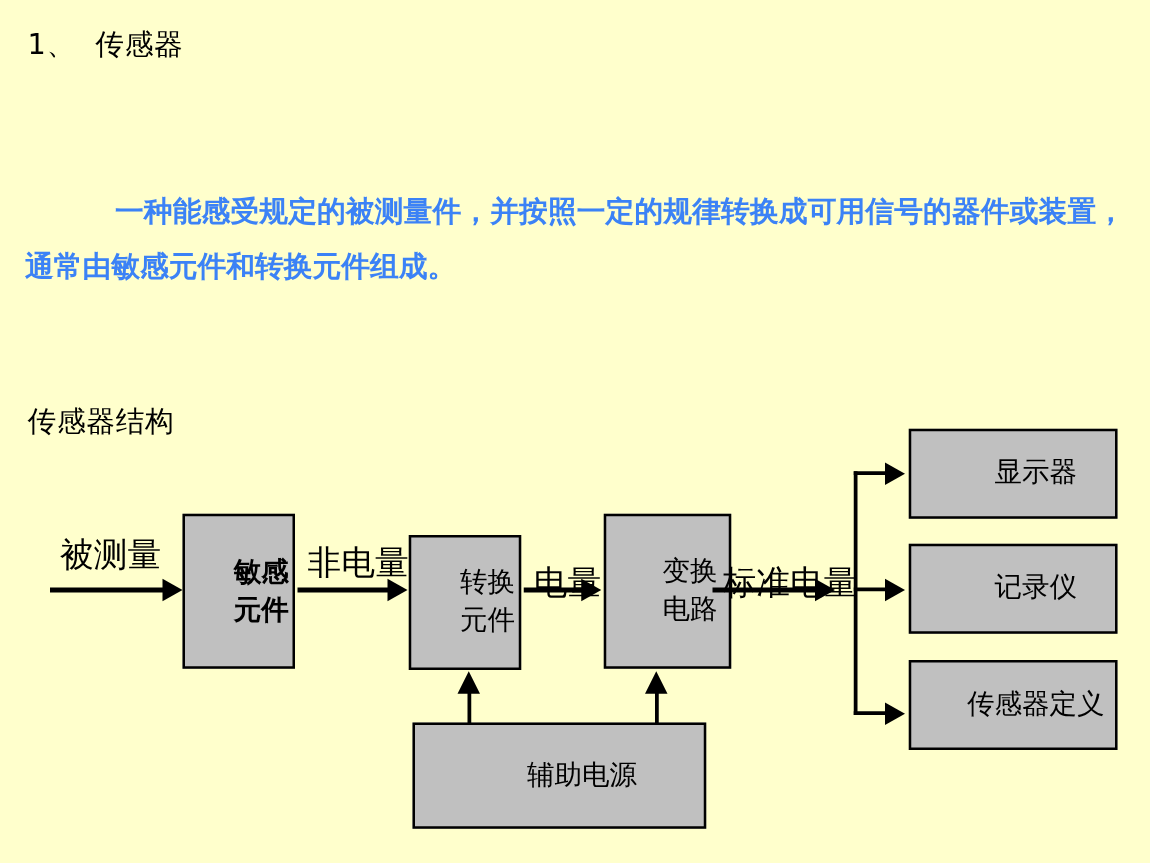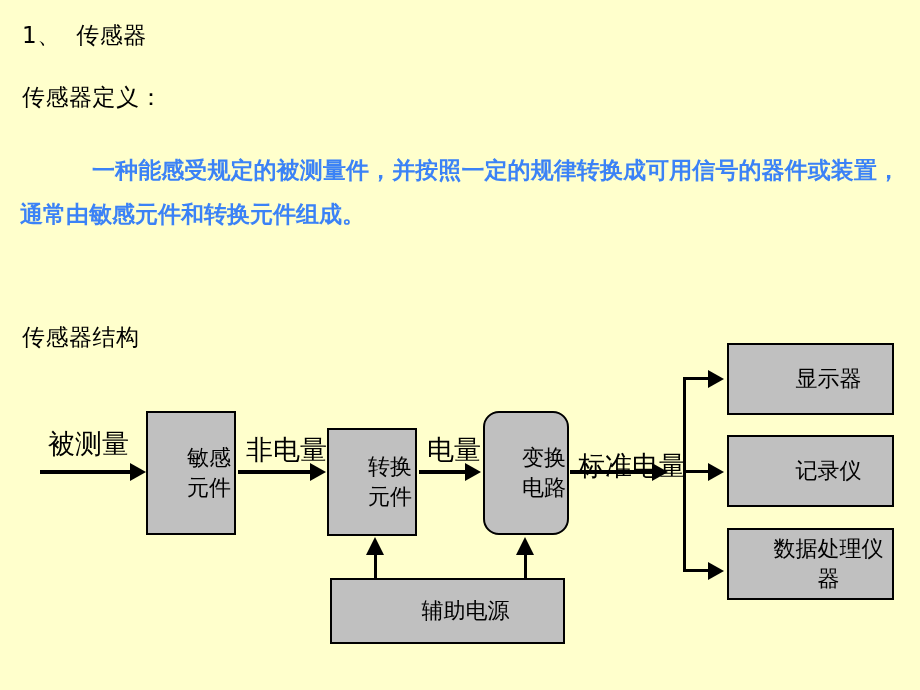--- a/index.html
+++ b/index.html
@@ -122,48 +122,47 @@
     border-bottom: 18px solid #000000;
   }
 </style>
 </head>
 <body>
 
 <div id="slide">
 
   <div class="heading" id="title-1">1、  传感器</div>
 
-  <div class="heading" id="def-heading">传感器定义：</div>
 
   <div class="body-para">一种能感受规定的被测量件，并按照一定的规律转换成可用信号的器件或装置，通常由敏感元件和转换元件组成。</div>
 
   <div class="heading" id="structure-heading">传感器结构</div>
 
   <div id="diagram">
 
     <div class="edge-label" style="left:48px; top:426px;">被测量</div>
 
     <div class="flow-line" style="left:40px; top:470px; width:98px; height:4px;"></div>
     <div class="arrow-right" style="left:130px; top:463px;"></div>
 
-    <div class="node" style="left:146px; top:411px; width:90px; height:124px;">敏感
+    <div class="node" style="left:146px; top:411px; width:90px; height:124px;font-weight:bold;">敏感
 元件</div>
 
     <div class="edge-label" style="left:246px; top:432px;">非电量</div>
     <div class="flow-line" style="left:238px; top:470px; width:76px; height:4px;"></div>
     <div class="arrow-right" style="left:310px; top:463px;"></div>
 
     <div class="node" style="left:327px; top:428px; width:90px; height:108px;">转换
 元件</div>
 
-    <div class="edge-label" style="left:427px; top:432px;">电量</div>
+    <div class="edge-label" style="left:427px; top:448px;">电量</div>
     <div class="flow-line" style="left:419px; top:470px; width:48px; height:4px;"></div>
     <div class="arrow-right" style="left:465px; top:463px;"></div>
 
-    <div class="node" style="left:483px; top:411px; width:86px; height:124px;border-radius:16px;">变换
+    <div class="node" style="left:483px; top:411px; width:102px; height:124px;">变换
 电路</div>
 
     <div class="edge-label" style="left:578px; top:432px;margin-top:16px;">标准电量</div>
     <div class="flow-line" style="left:570px; top:470px; width:88px; height:4px;"></div>
     <div class="arrow-right" style="left:652px; top:463px;"></div>
 
     <div class="flow-line" style="left:683px; top:377px; width:3px; height:195px;"></div>
 
     <div class="flow-line" style="left:683px; top:377px; width:28px; height:3px;"></div>
     <div class="arrow-right" style="left:708px; top:370px;"></div>
@@ -171,23 +170,23 @@
     <div class="flow-line" style="left:683px; top:470px; width:28px; height:3px;"></div>
     <div class="arrow-right" style="left:708px; top:463px;"></div>
 
     <div class="flow-line" style="left:683px; top:569px; width:28px; height:3px;"></div>
     <div class="arrow-right" style="left:708px; top:562px;"></div>
 
     <div class="node" style="left:727px; top:343px; width:167px; height:72px;">显示器</div>
 
     <div class="node" style="left:727px; top:435px; width:167px; height:72px;">记录仪</div>
 
-    <div class="node" style="left:727px; top:528px; width:167px; height:72px;">数据处理仪器</div>
+    <div class="node" style="left:727px; top:528px; width:167px; height:72px;">传感器定义</div>
 
-    <div class="node" style="left:330px; top:578px; width:235px; height:66px;">辅助电源</div>
+    <div class="node" style="left:330px; top:578px; width:235px; height:85px;">辅助电源</div>
 
     <div class="flow-line" style="left:374px; top:553px; width:3px; height:27px;"></div>
     <div class="arrow-up" style="left:366px; top:537px;"></div>
 
     <div class="flow-line" style="left:524px; top:553px; width:3px; height:27px;"></div>
     <div class="arrow-up" style="left:516px; top:537px;"></div>
 
   </div>
 </div>
 

